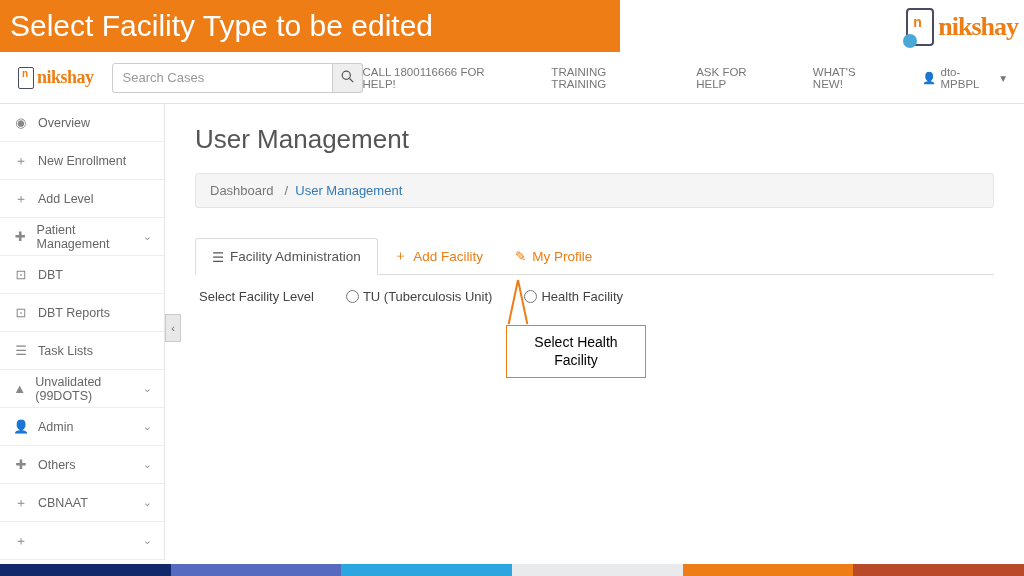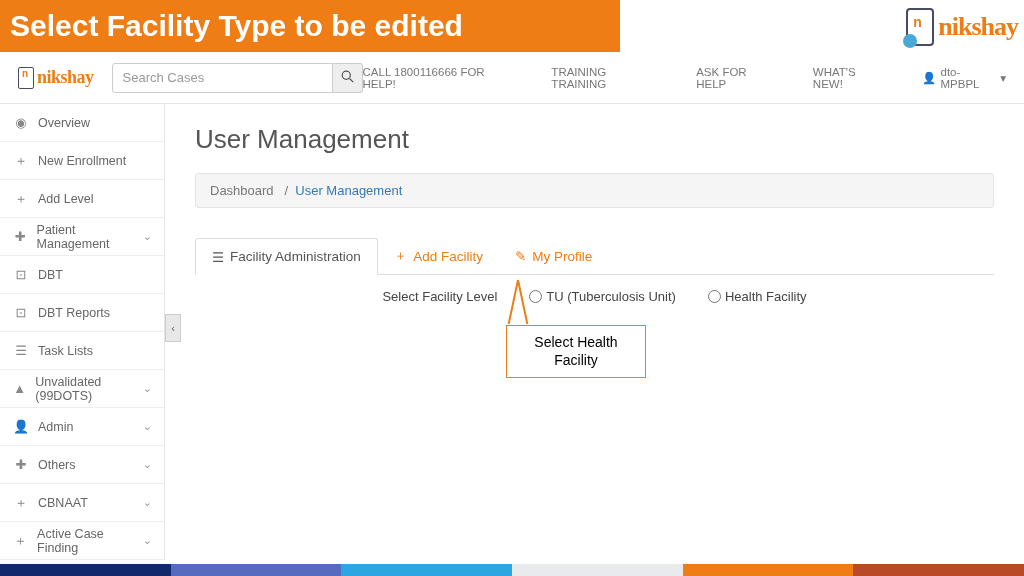--- a/index.html
+++ b/index.html
@@ -1,19 +1,19 @@
 <!DOCTYPE html>
 <html><head>
 <meta charset="utf-8">
 <style>
 * { margin: 0; padding: 0; box-sizing: border-box; }
 body { font-family: "Segoe UI", Arial, sans-serif; font-size: 13px; color: #333; background: #fff; width: 1024px; height: 576px; overflow: hidden; position: relative; }
 
 .top-banner { background: #ed7d14; color: #fff; height: 52px; display: flex; align-items: center; padding: 0 10px; width: 620px; }
-.top-banner-text { font-size: 30px; font-weight: 700; }
+.top-banner-text { font-size: 30px; font-weight: 400; }
 
 .brand-logo-top { position: absolute; top: 8px; right: 6px; display: flex; align-items: center; }
 .brand-logo-top .phone-ic { width: 28px; height: 38px; border: 2px solid #484b62; border-radius: 4px; position: relative; margin-right: 4px; }
 .brand-logo-top .phone-ic::before { content: "n"; position: absolute; top: 4px; left: 5px; color: #ed7d14; font-weight: bold; font-size: 14px; }
 .brand-logo-top .phone-ic::after { content: ""; position: absolute; bottom: -4px; left: -5px; width: 14px; height: 14px; background: #4aa8d8; border-radius: 50%; }
 .brand-logo-top .brand-text { font-family: Georgia, serif; font-size: 26px; color: #ed7d14; font-weight: bold; letter-spacing: -1px; }
 
 .header { height: 52px; border-bottom: 1px solid #e5e5e5; display: flex; align-items: center; padding: 0 18px; }
 .small-logo { display: flex; align-items: center; margin-right: 18px; }
 .small-logo .ph-ic { width: 16px; height: 22px; border: 1.5px solid #484b62; border-radius: 2px; margin-right: 3px; position: relative; }
@@ -39,21 +39,21 @@
 
 .content { flex: 1; padding: 20px 30px; }
 .page-title { font-size: 26px; font-weight: 300; color: #555; margin-bottom: 18px; }
 .breadcrumb { background: #f5f5f5; border: 1px solid #e5e5e5; border-radius: 3px; padding: 9px 14px; font-size: 13px; color: #777; margin-bottom: 30px; }
 .breadcrumb a { color: #337ab7; text-decoration: none; }
 
 .tabs { display: flex; border-bottom: 1px solid #ddd; }
 .tab { padding: 9px 16px; font-size: 13.5px; color: #ed7d14; cursor: pointer; display: flex; align-items: center; gap: 6px; }
 .tab.active { background: #fff; border: 1px solid #ddd; border-bottom: 1px solid #fff; margin-bottom: -1px; border-radius: 3px 3px 0 0; color: #555; }
 .tab-pane { padding: 14px 4px; }
-.sel-level { display: flex; align-items: center; gap: 32px; font-size: 13px; color: #444; justify-content: center; }
+.sel-level { display: flex; align-items: center; gap: 32px; font-size: 13px; color: #444; }
 .radio-opt { display: flex; align-items: center; gap: 4px; }
 .radio-opt input { margin: 0; }
 
 .callout { position: absolute; left: 506px; top: 325px; width: 140px; border: 1.5px solid #ed7d14; background: #fff; padding: 8px 6px; text-align: center; font-size: 14px; color: #000; line-height: 1.25; }
 .callout-line1 { position: absolute; left: 517px; top: 280px; width: 1.5px; height: 45px; background: #ed7d14; transform-origin: top; transform: rotate(12deg); }
 .callout-line2 { position: absolute; left: 517px; top: 280px; width: 1.5px; height: 45px; background: #ed7d14; transform-origin: top; transform: rotate(-12deg); }
 
 .bottom-bar { position: absolute; bottom: 0; left: 0; right: 0; height: 12px; display: flex; }
 .bb { flex: 1; }
 .bb1 { background: #11286b; } .bb2 { background: #566abf; } .bb3 { background: #2ca6e0; } .bb4 { background: #e9eaec; } .bb5 { background: #ed7d14; } .bb6 { background: #b84a27; }
@@ -143,21 +143,20 @@
         <span>Others</span>
         <span class="chev">⌄</span>
       </div>
     <div class="side-item">
         <span class="ic">＋</span>
         <span>CBNAAT</span>
         <span class="chev">⌄</span>
       </div>
     <div class="side-item">
         <span class="ic">＋</span>
-        <span>Active Case Finding</span>
         <span class="chev">⌄</span>
       </div>
   </div>
 
   <div class="collapse-knob">
     <span>‹</span>
   </div>
 
   <div class="content">
     <h1 class="page-title">User Management</h1>

